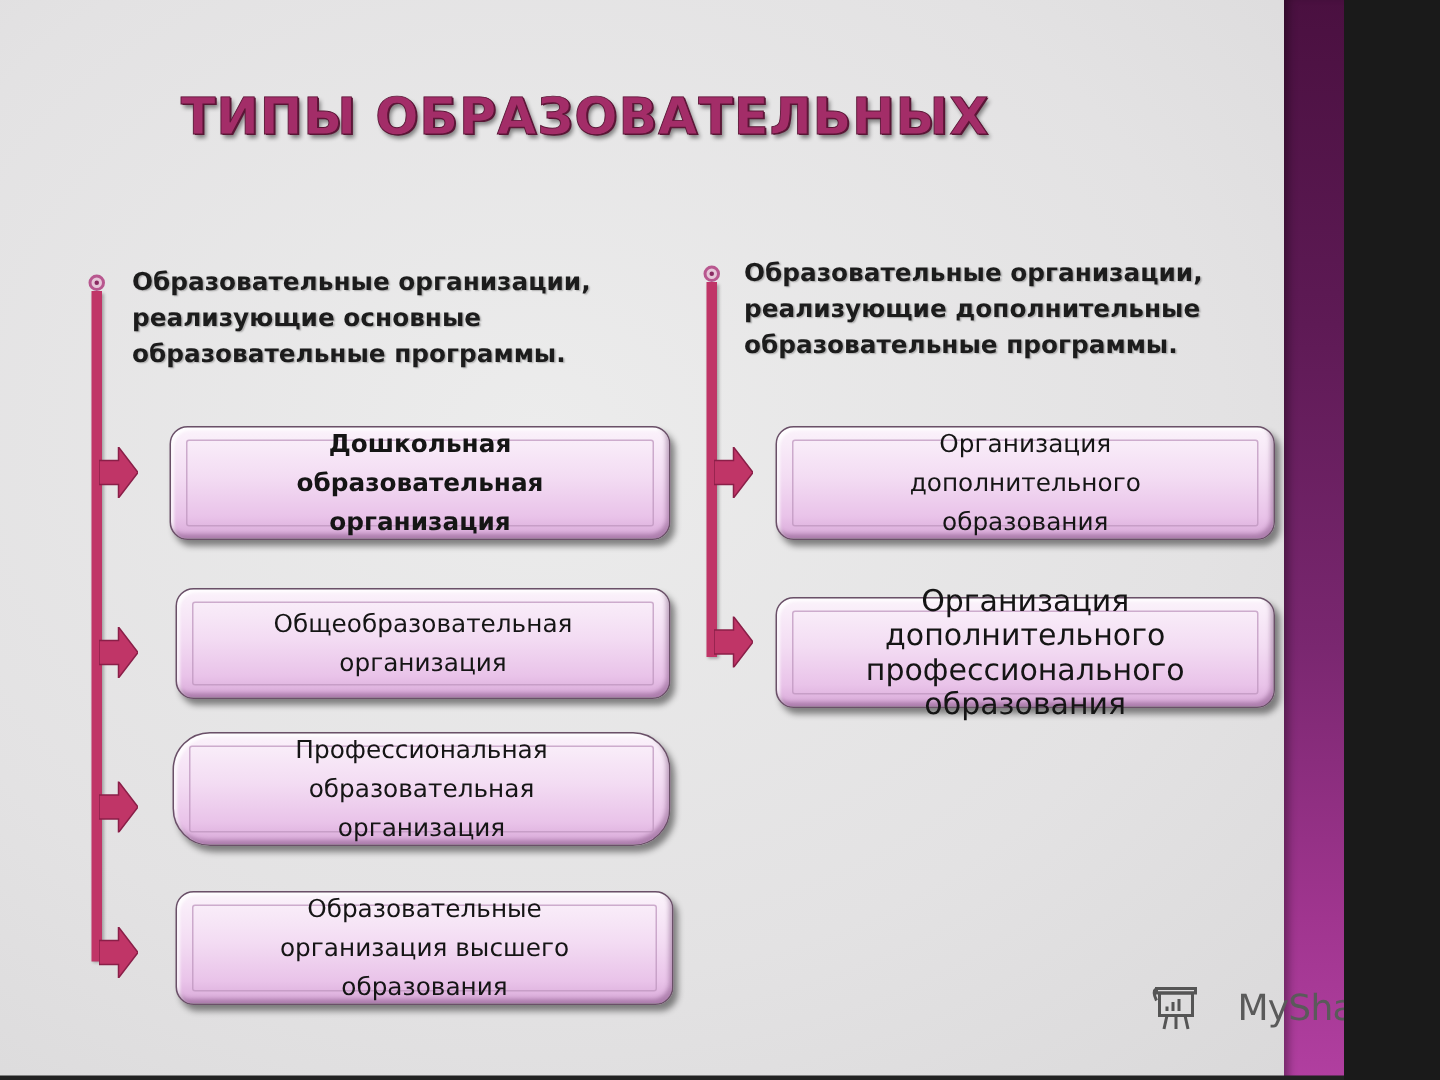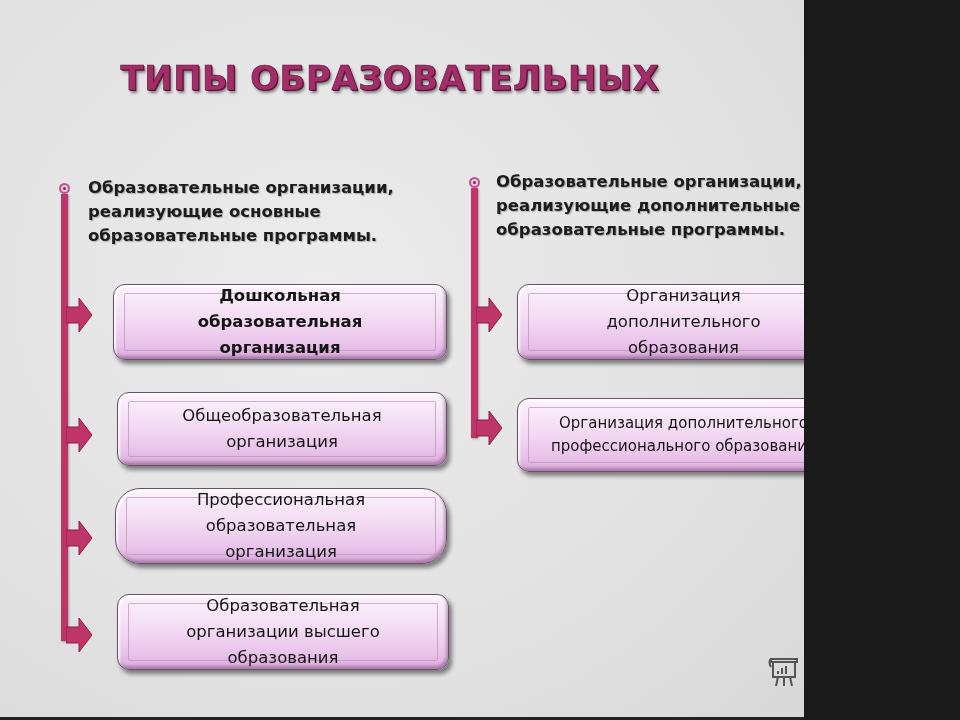--- a/index.html
+++ b/index.html
@@ -3,21 +3,21 @@
 <meta charset="utf-8">
 <style>
   * { box-sizing: border-box; margin: 0; padding: 0; }
   html, body { width: 960px; height: 720px; overflow: hidden; }
   body {
     position: relative;
     font-family: "DejaVu Sans", sans-serif;
     background: #1a1a1a;
   }
   .slide {
-    position: absolute; left: 0; top: 0; width: 804px; height: 720px;
+    position: absolute; left: 0; top: 0; width: 896px; height: 720px;
     background: radial-gradient(ellipse at 40% 40%, #ececec 0%, #e3e2e3 60%, #d9d8d9 100%);
     overflow: hidden;
   }
   .side-band {
     position: absolute; left: 856px; top: 0; width: 104px; height: 720px;
     background: linear-gradient(180deg, #4a1040 0%, #5e1a55 30%, #7a2770 60%, #a0358f 85%, #b13fa0 100%);
     box-shadow: inset 6px 0 6px -3px rgba(0,0,0,0.35);
   }
   .side-band::after {
     content: ""; position: absolute; right: 0; top: 0; width: 8px; height: 100%;
@@ -110,39 +110,39 @@
   <div class="box" style="left:113px; top:284px; width:334px; height:76px;">
     <span style="width:210px;font-weight:bold;">Дошкольная образовательная организация</span>
   </div>
   <div class="box" style="left:117px; top:392px; width:330px; height:74px;">
     <span style="width:260px;">Общеобразовательная организация</span>
   </div>
   <div class="box" style="left:115px; top:488px; width:332px; height:76px;border-radius:25px;">
     <span style="width:220px;">Профессиональная образовательная организация</span>
   </div>
   <div class="box" style="left:117px; top:594px; width:332px; height:76px;">
-    <span style="width:230px;">Образовательная организации высшего образования</span>
+    <span style="width:230px;">Образовательные организация высшего образования</span>
   </div>
 
   <div class="bullet-dot" style="left:469px; top:177px;"></div>
   <div class="bullet bullet-right">Образовательные организации, реализующие дополнительные образовательные программы.</div>
 
   <div class="vline" style="left:471px; top:188px; height:250px;"></div>
 
   <svg class="arrow" style="left:476px; top:298px;" viewBox="0 0 26 34">
     <polygon points="0,9 13,9 13,0 26,17 13,34 13,25 0,25" fill="#c03567" stroke="#8a1f48" stroke-width="1"></polygon>
   </svg>
   <svg class="arrow" style="left:476px; top:411px;" viewBox="0 0 26 34">
     <polygon points="0,9 13,9 13,0 26,17 13,34 13,25 0,25" fill="#c03567" stroke="#8a1f48" stroke-width="1"></polygon>
   </svg>
 
   <div class="box" style="left:517px; top:284px; width:333px; height:76px;">
     <span style="width:220px;">Организация дополнительного образования</span>
   </div>
-  <div class="box" style="left:517px; top:398px; width:333px; height:74px; font-size:15px; line-height:23px;">
+  <div class="box" style="left:517px; top:398px; width:333px; height:74px; font-size:20px; line-height:23px;">
     <span style="width:310px;">Организация дополнительного профессионального образования</span>
   </div>
 
   <div class="watermark">
     <svg width="34" height="34" viewBox="0 0 34 34">
       <rect x="4" y="4" width="26" height="3" fill="none" stroke="#555" stroke-width="2"></rect>
       <rect x="6" y="7" width="22" height="15" fill="none" stroke="#555" stroke-width="2"></rect>
       <rect x="10" y="16" width="2" height="3" fill="#555"></rect>
       <rect x="14" y="13" width="2" height="6" fill="#555"></rect>
       <rect x="18" y="11" width="2" height="8" fill="#555"></rect>

